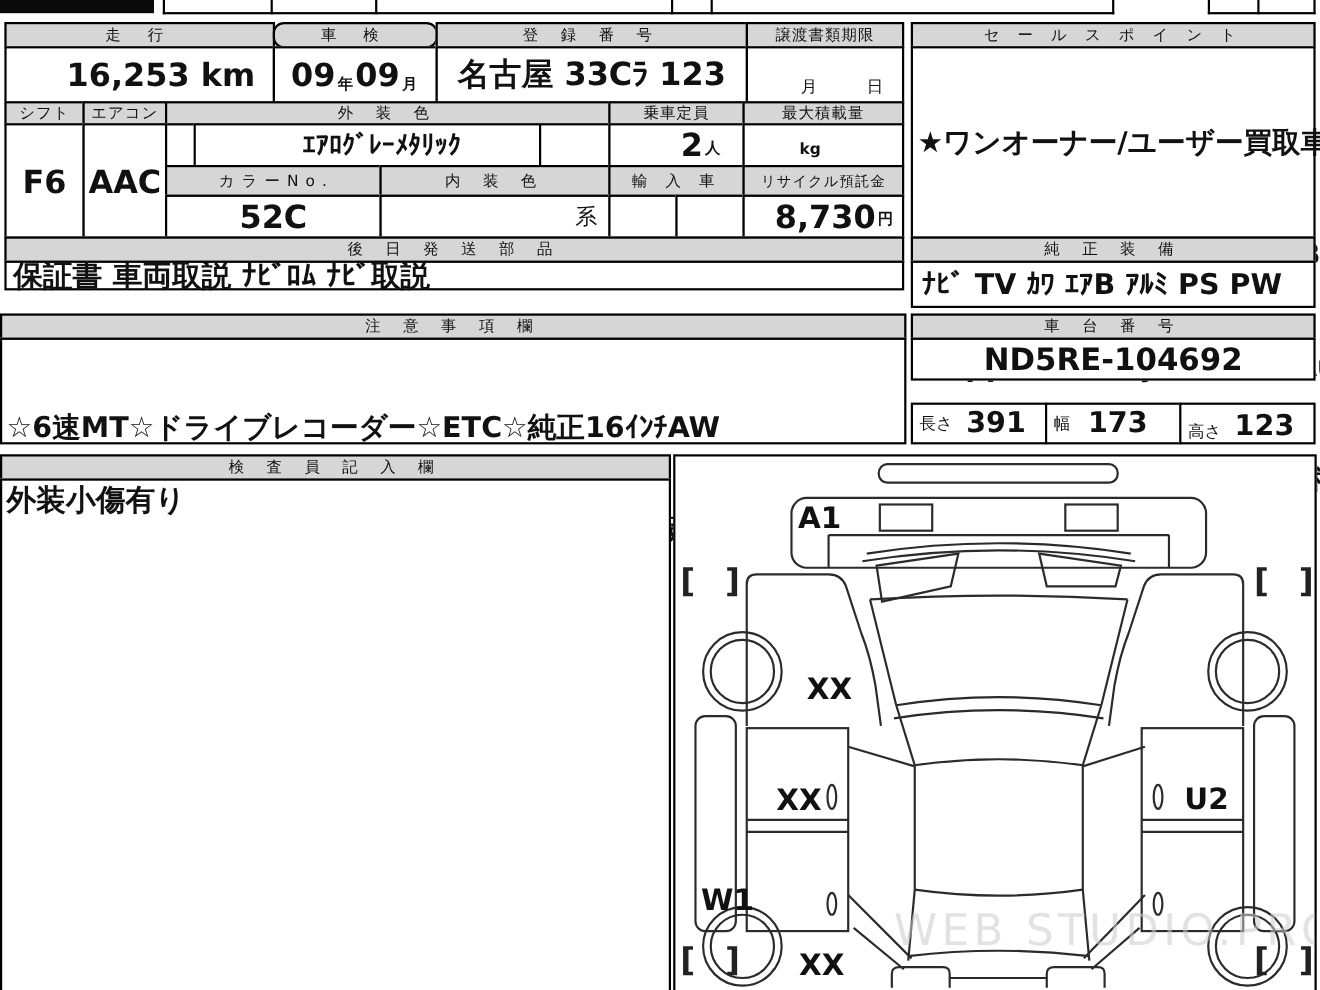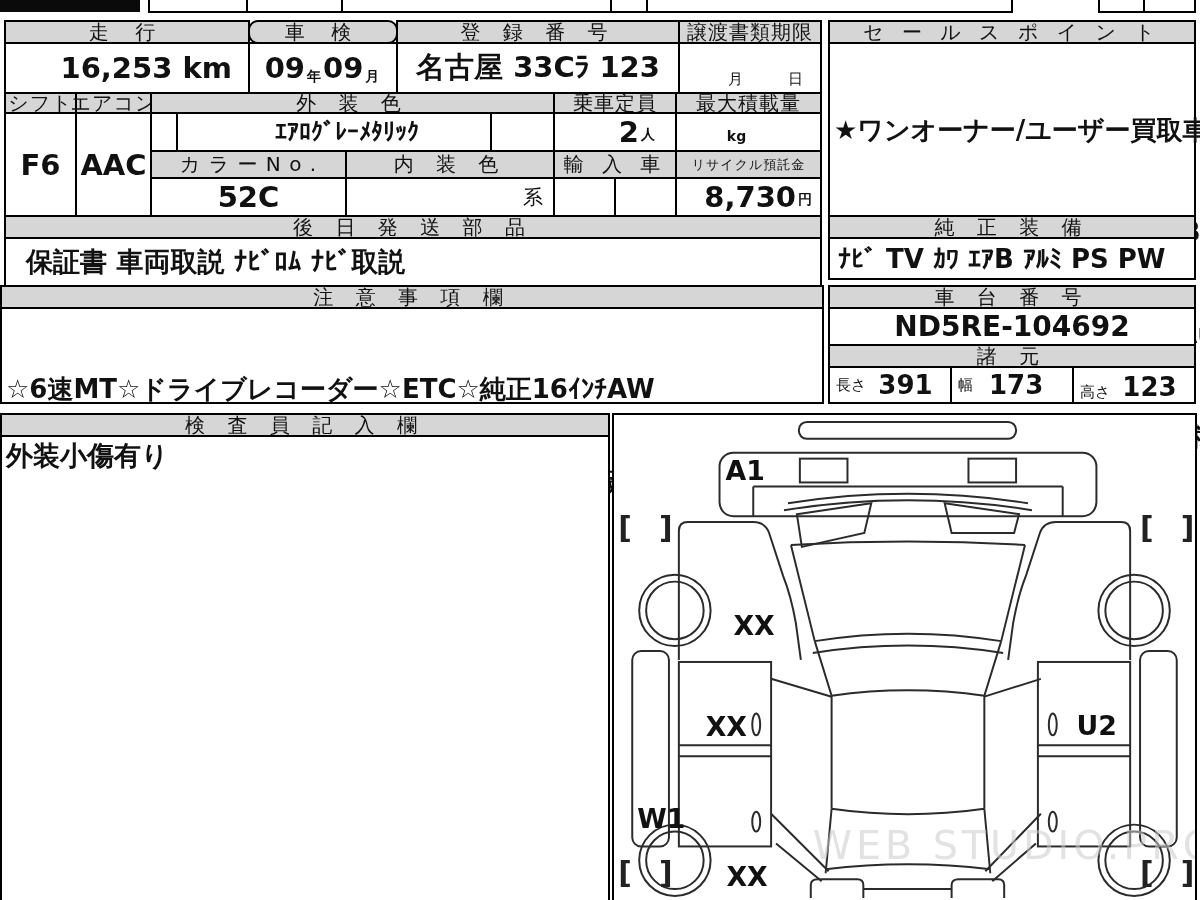--- a/index.html
+++ b/index.html
@@ -3,21 +3,21 @@
 <meta charset="utf-8">
 <style>
   html,body{margin:0;padding:0;background:#ffffff;}
   #sheet{
     position:relative;width:1200px;height:900px;overflow:hidden;
     background:#ffffff;font-family:"DejaVu Sans",sans-serif;color:#111;
   }
   .abs{position:absolute;box-sizing:border-box;}
   .cell{border:2px solid #000;background:#fff;}
   .hdr{background:#d6d6d6;display:flex;align-items:center;justify-content:center;
-       font-size:20px;white-space:pre;letter-spacing:1px;}
+       font-size:14px;white-space:pre;letter-spacing:1px;}
   .hdr.small{font-size:13px;}
   .v{display:flex;align-items:center;}
   .center{justify-content:center;}
   .right{justify-content:flex-end;}
   .left{justify-content:flex-start;}
   .big{font-size:29px;font-weight:bold;white-space:pre;}
   .med{font-size:24px;font-weight:bold;white-space:pre;}
   .unit{font-size:14px;font-weight:bold;align-self:flex-end;margin:0 2px 6px 2px;}
   .lines{font-size:26px;font-weight:bold;line-height:31px;padding:3px 4px;white-space:pre;}
   .blackbox{background:#0a0a0a;}
@@ -103,21 +103,21 @@
   <div class="abs cell" style="left:553px;top:177px;width:63px;height:40px;"></div>
   <div class="abs cell" style="left:614px;top:177px;width:63px;height:40px;"></div>
 
   <div class="abs cell hdr small" style="left:675px;top:150px;width:147px;height:29px;">リサイクル預託金</div>
   <div class="abs cell v right" style="left:675px;top:177px;width:147px;height:40px;padding-right:6px;">
       <span class="big">8,730</span>
       <span class="unit">円</span>
     </div>
 
   <div class="abs cell hdr" style="left:4px;top:215px;width:818px;height:24px;letter-spacing:8px;">後 日 発 送 部 品</div>
-  <div class="abs cell v left" style="left:4px;top:237px;width:818px;height:50px;padding-left:20px;">
+  <div class="abs cell v left" style="left:4px;top:237px;width:818px;height:27px;padding-left:6px;">
       <span class="med" style="font-size:27px;">保証書 車両取説 ﾅﾋﾞﾛﾑ ﾅﾋﾞ取説</span>
     </div>
 
   <div class="abs cell hdr" style="left:828px;top:20px;width:368px;height:24px;letter-spacing:6px;">セ ー ル ス ポ イ ン ト</div>
   <div class="abs cell" style="left:828px;top:42px;width:368px;height:175px;">
     <div class="lines" style="line-height:34px;padding-top:1px;">
       <div>★ワンオーナー/ユーザー買取車</div>
       <div>★マツダコネクトナビ/ﾌﾙｾｸﾞ/Bｶﾒﾗ</div>
       <div>★AppleCarPlay/AndroidAuto</div>
       <div>★iアクティブセンス（安全技術）</div>
@@ -135,21 +135,20 @@
       <div>☆6速MT☆ドライブレコーダー☆ETC☆純正16ｲﾝﾁAW</div>
       <div>☆ｽﾏｰﾄﾌﾞﾚｰｷｻﾎﾟｰﾄ☆BSM☆ﾚｰﾀﾞｰｸﾙｺﾝ☆車線逸脱警報</div>
       <div>☆アダプティブLEDヘッド☆アドバンストキー</div>
     </div>
   </div>
 
   <div class="abs cell hdr" style="left:828px;top:285px;width:368px;height:24px;letter-spacing:8px;">車 台 番 号</div>
   <div class="abs cell v center" style="left:828px;top:307px;width:368px;height:39px;">
       <span class="big" style="font-size:28px;">ND5RE-104692</span>
     </div>
-  <div class="abs cell hdr" style="left:828px;top:344px;width:368px;height:24px;letter-spacing:8px;">諸 元</div>
   <div class="abs cell v" style="left:828px;top:366px;width:124px;height:38px;padding-left:6px;">
     <span style="font-size:15px;">長さ</span>
     <span class="big" style="font-size:26px;margin-left:12px;">391</span>
   </div>
   <div class="abs cell v" style="left:950px;top:366px;width:124px;height:38px;padding-left:6px;">
     <span style="font-size:15px;">幅</span>
     <span class="big" style="font-size:26px;margin-left:16px;">173</span>
   </div>
   <div class="abs cell v" style="left:1072px;top:366px;width:124px;height:38px;padding-left:6px;align-items:flex-end;">
     <span style="font-size:15px;">高さ</span>

